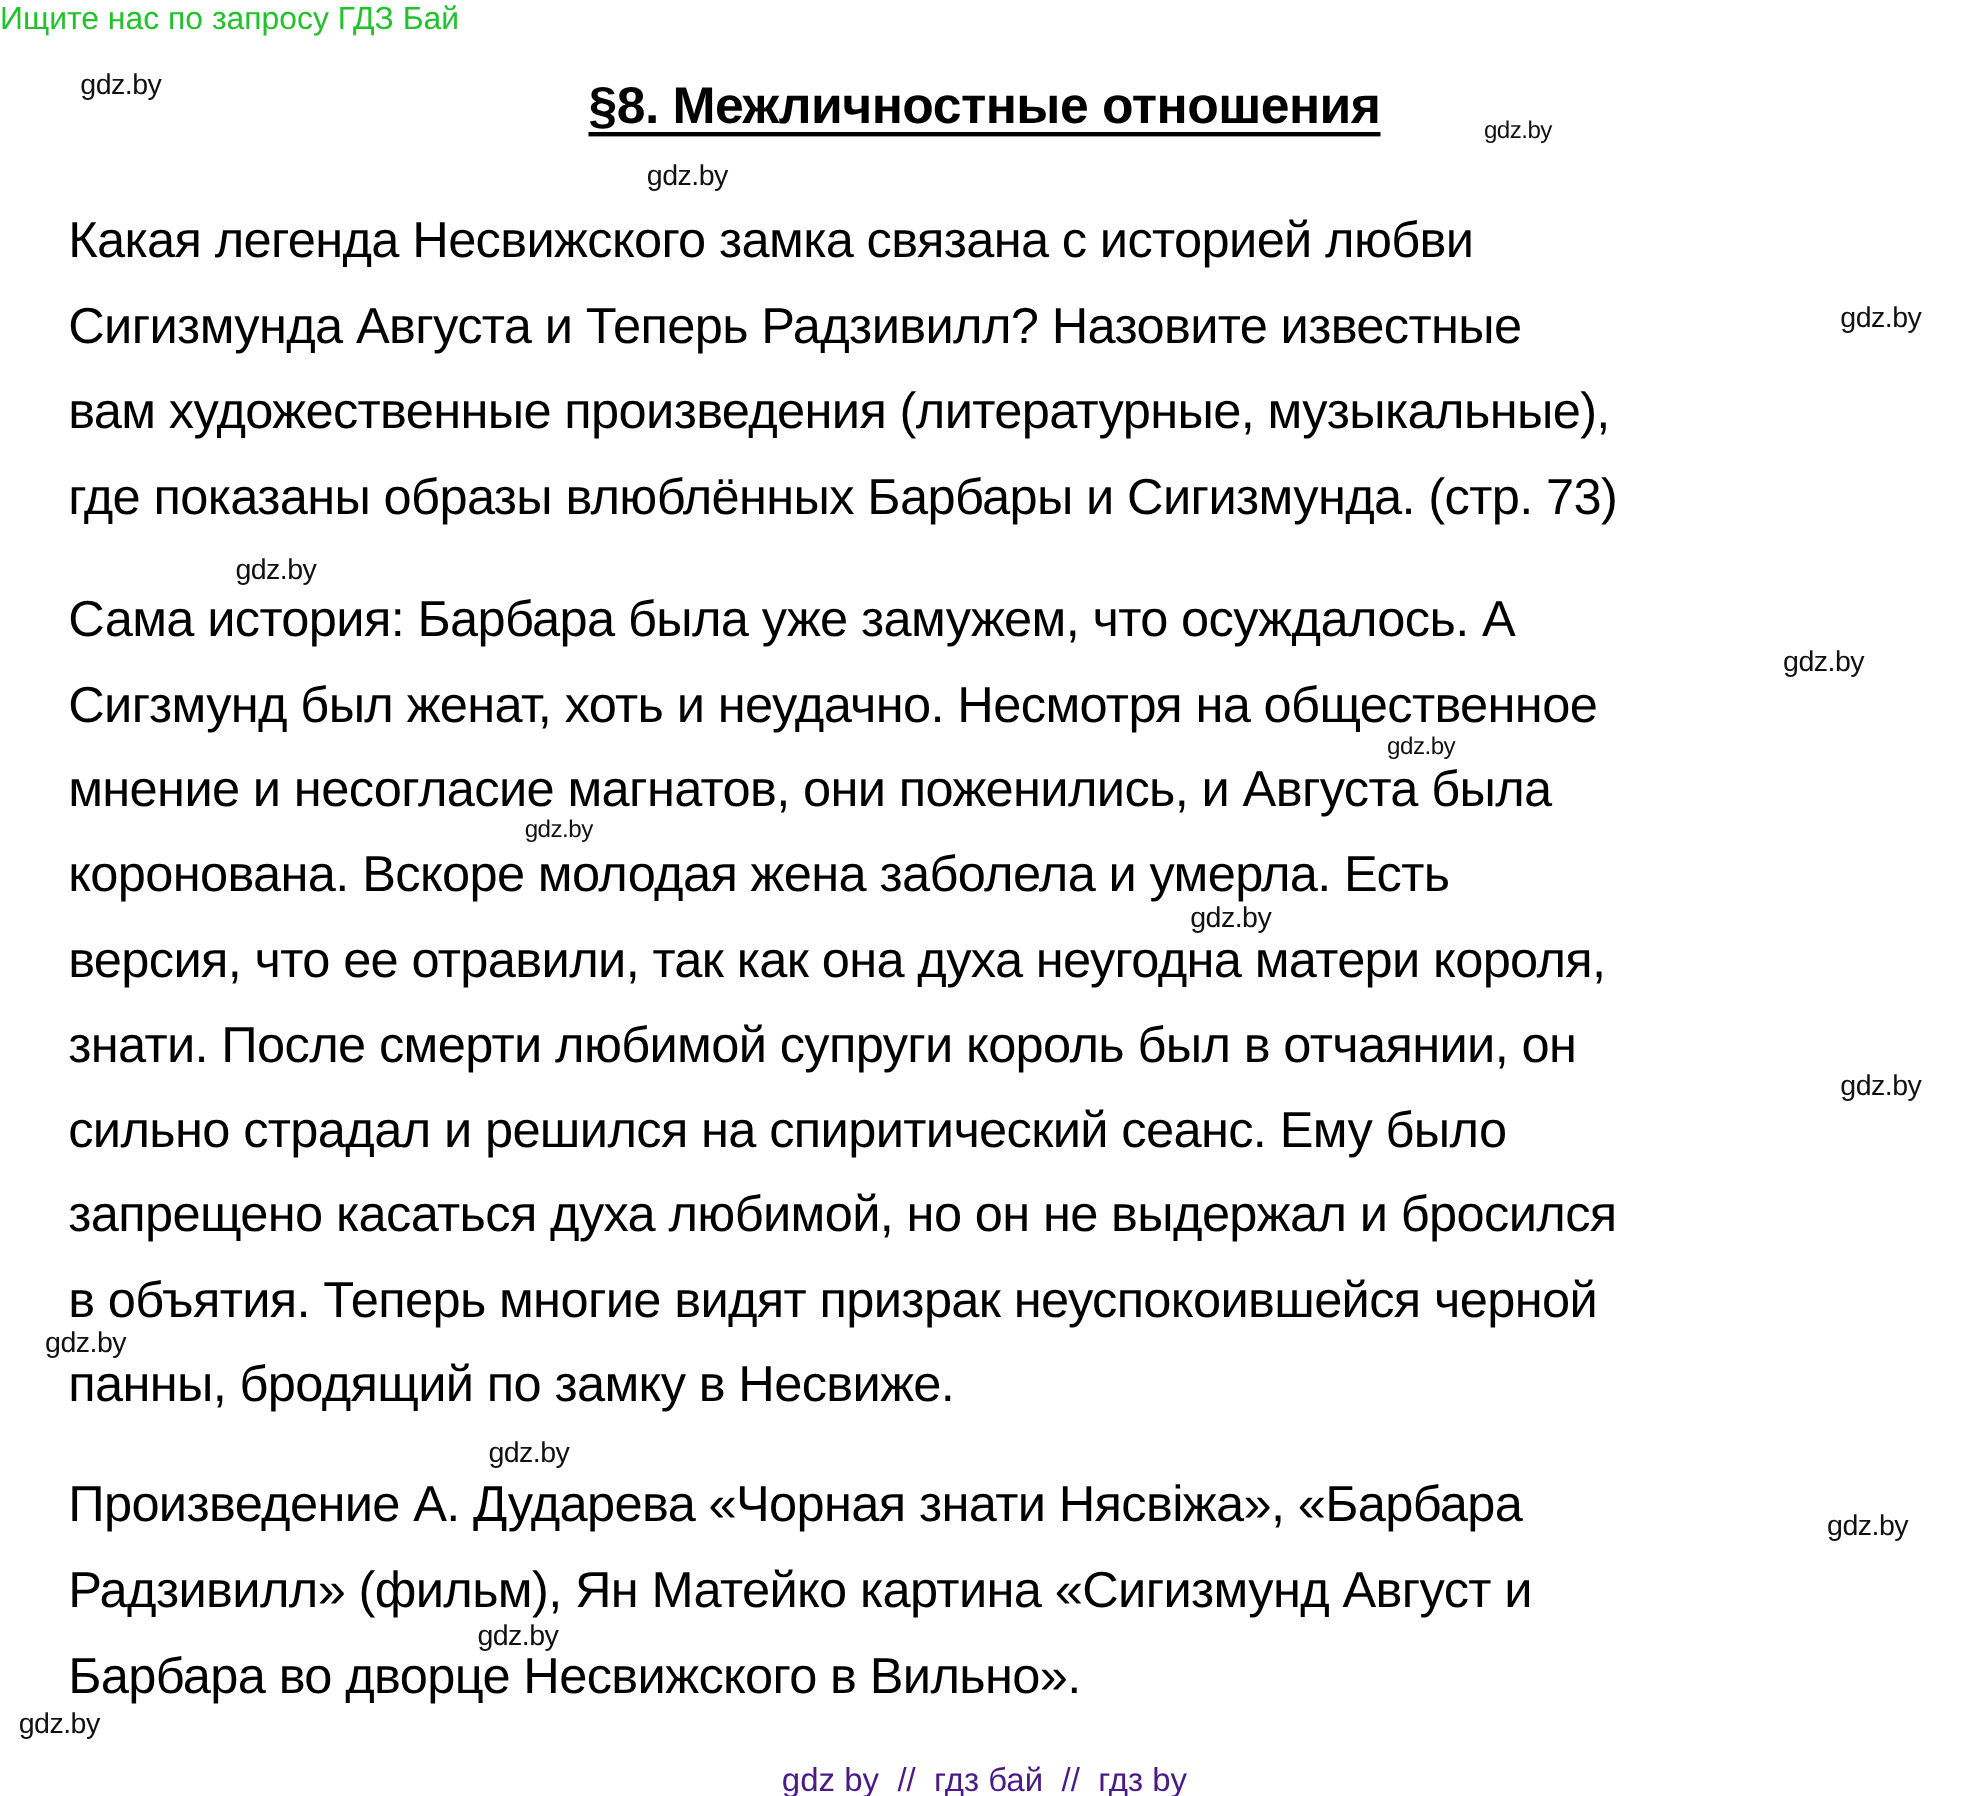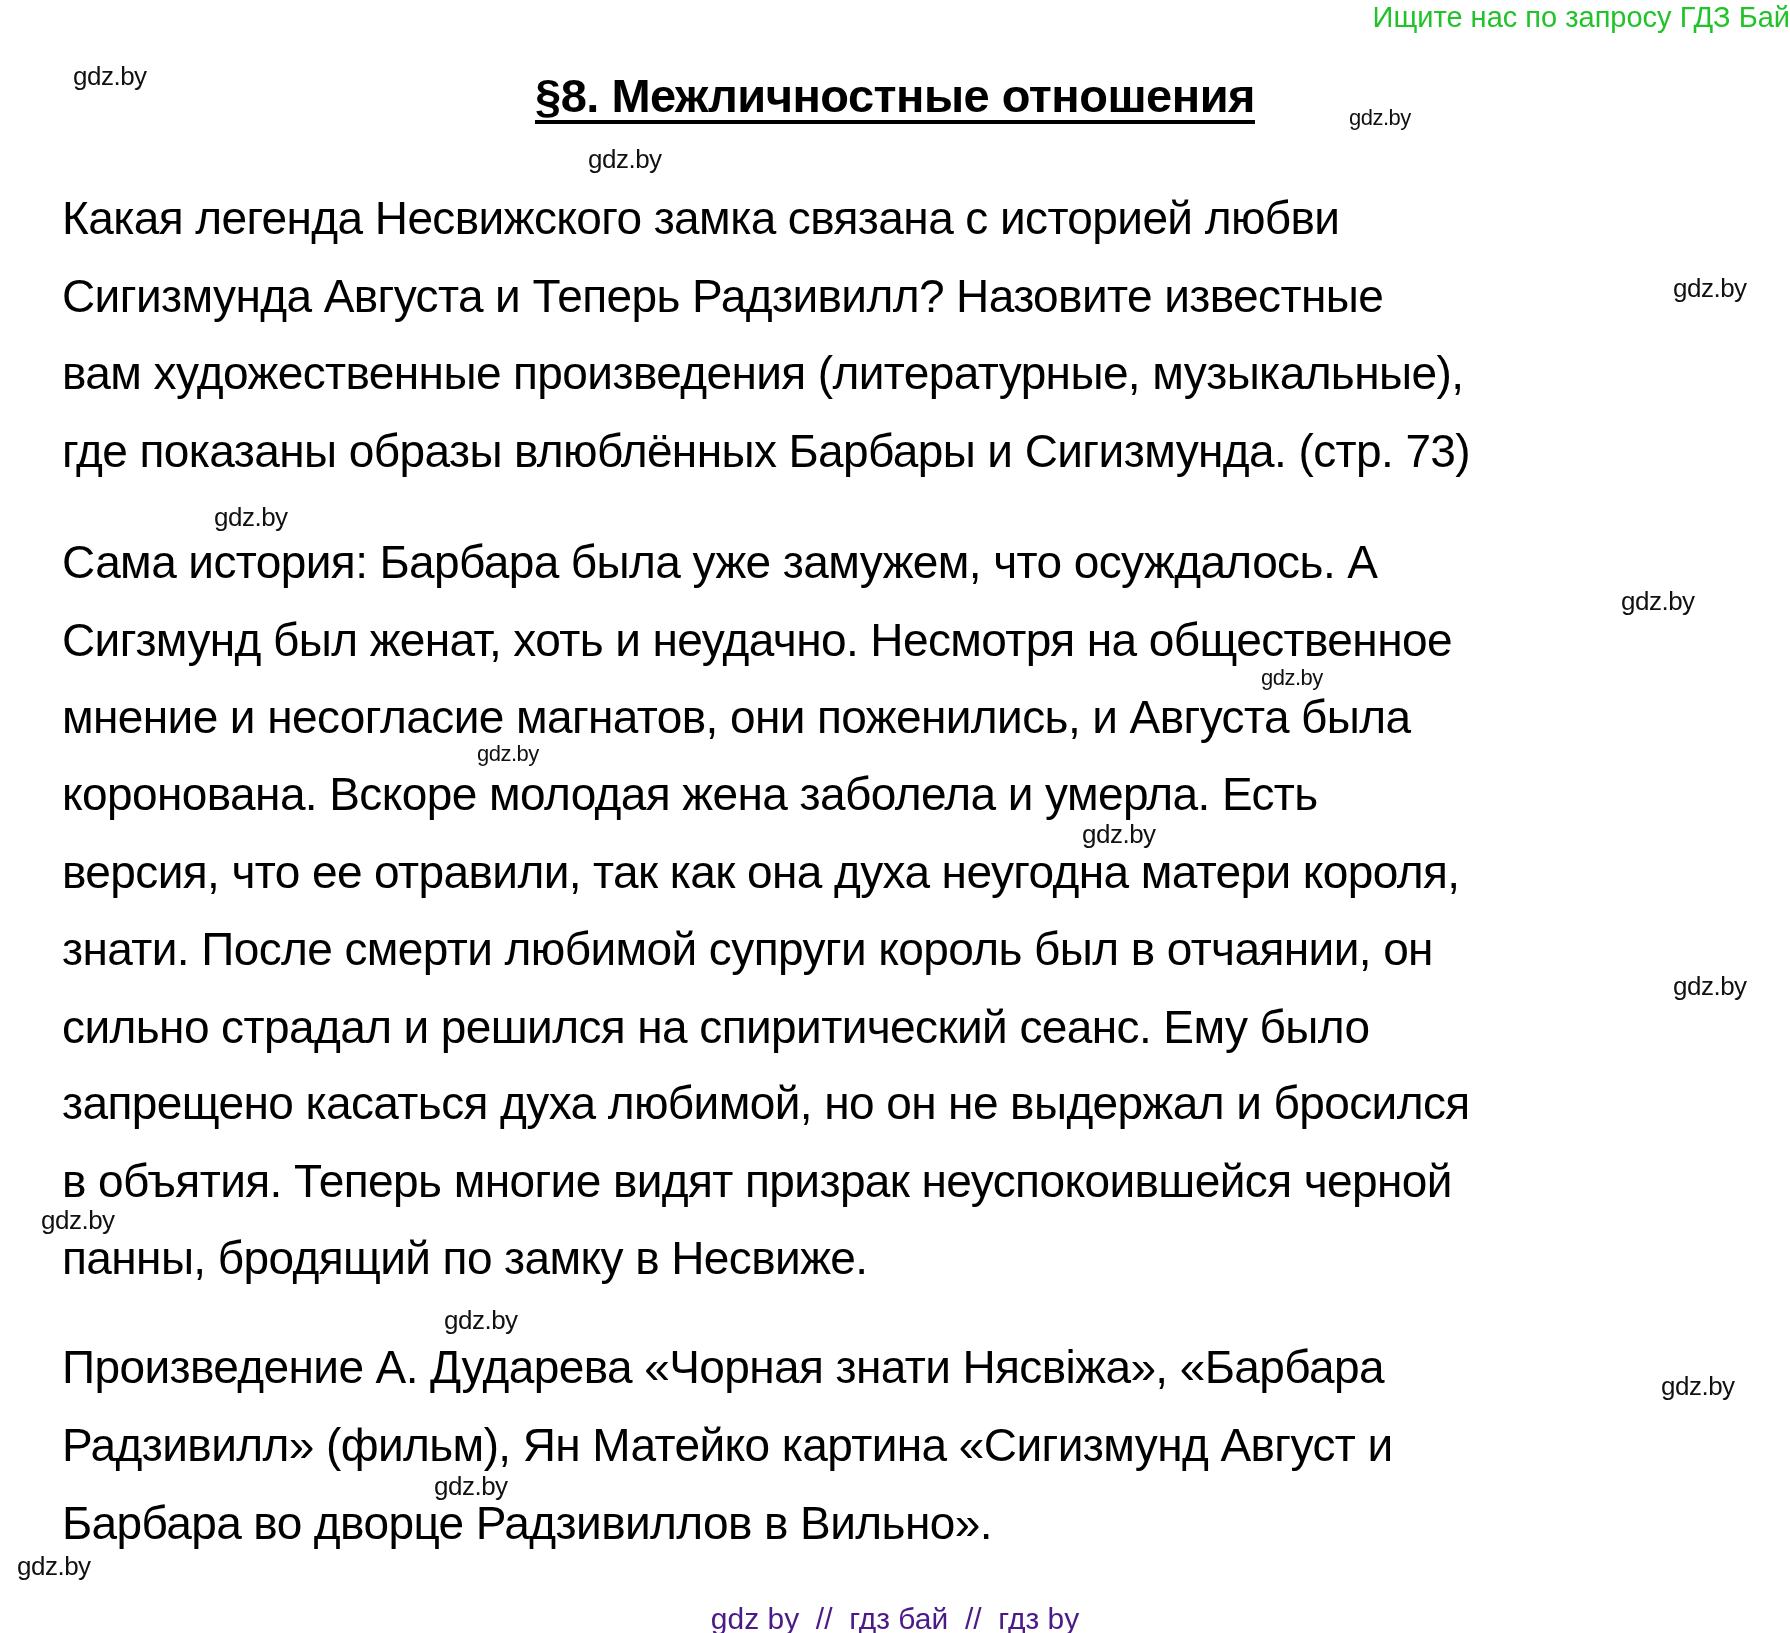--- a/index.html
+++ b/index.html
@@ -1,19 +1,19 @@
 <!DOCTYPE html>
 <html><head>
 <meta charset="utf-8">
 <style>
   html, body { margin: 0; padding: 0; background: #ffffff; }
   body { width: 1790px; height: 1633px; position: relative; overflow: hidden;
          font-family: "Liberation Sans", "DejaVu Sans", sans-serif; color: #000; }
   .banner { position: absolute; left: 0; width: 1790px; top: 0; height: 34px;
-            text-align: right; font-size: 29px; line-height: 34px; color: #22c22a; }
+            text-align: left; font-size: 29px; line-height: 34px; color: #22c22a; }
   .title { position: absolute; left: 499px; top: 68px; font-size: 47px; font-weight: bold;
            line-height: 56px; letter-spacing: -0.5px; white-space: nowrap;
            text-decoration: underline; text-decoration-thickness: 4px; text-underline-offset: 8px; margin-left: 36px; }
   .line { position: absolute; left: 62px; font-size: 46px; line-height: 56px; white-space: nowrap;
           letter-spacing: -0.6px; }
   .q { text-decoration-thickness: 3px; text-underline-offset: 9px; }
   .wm { position: absolute; font-size: 26px; line-height: 30px; color: #111; white-space: nowrap;
         letter-spacing: -0.5px; text-align: right; }
   .footer { position: absolute; left: 0; width: 1790px; top: 1602px; height: 34px; text-align: center;
             font-size: 30px; line-height: 34px; color: #4a1a86; white-space: pre; }
@@ -41,21 +41,21 @@
   <div class="line" style="top:921px">знати. После смерти любимой супруги король был в отчаянии, он</div>
   <div class="line" style="top:999px">сильно страдал и решился на спиритический сеанс. Ему было</div>
   <div class="line" style="top:1075px">запрещено касаться духа любимой, но он не выдержал и бросился</div>
   <div class="line" style="top:1153px">в объятия. Теперь многие видят призрак неуспокоившейся черной</div>
   <div class="line" style="top:1230px">панны, бродящий по замку в Несвиже.</div>
 </div>
 
 <div>
   <div class="line" style="top:1339px">Произведение А. Дударева «Чорная знати Нясвіжа», «Барбара</div>
   <div class="line" style="top:1417px">Радзивилл» (фильм), Ян Матейко картина «Сигизмунд Август и</div>
-  <div class="line" style="top:1495px">Барбара во дворце Радзивиллов в Вильно».</div>
+  <div class="line" style="top:1495px">Барбара во дворце Несвижского в Вильно».</div>
 </div>
 
 <div class="wm" style="left:73px;top:61px">gdz.by</div>
 <div class="wm" style="left:1349px;top:103px;font-size:22px">gdz.by</div>
 <div class="wm" style="left:588px;top:144px">gdz.by</div>
 <div class="wm" style="left:1673px;top:273px">gdz.by</div>
 <div class="wm" style="left:214px;top:502px">gdz.by</div>
 <div class="wm" style="left:1621px;top:586px">gdz.by</div>
 <div class="wm" style="left:1261px;top:663px;font-size:22px">gdz.by</div>
 <div class="wm" style="left:477px;top:739px;font-size:22px">gdz.by</div>

